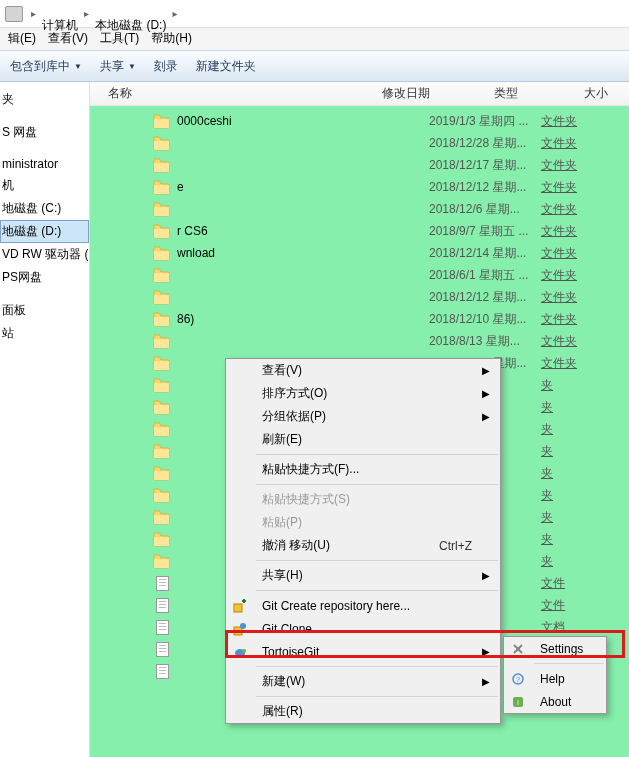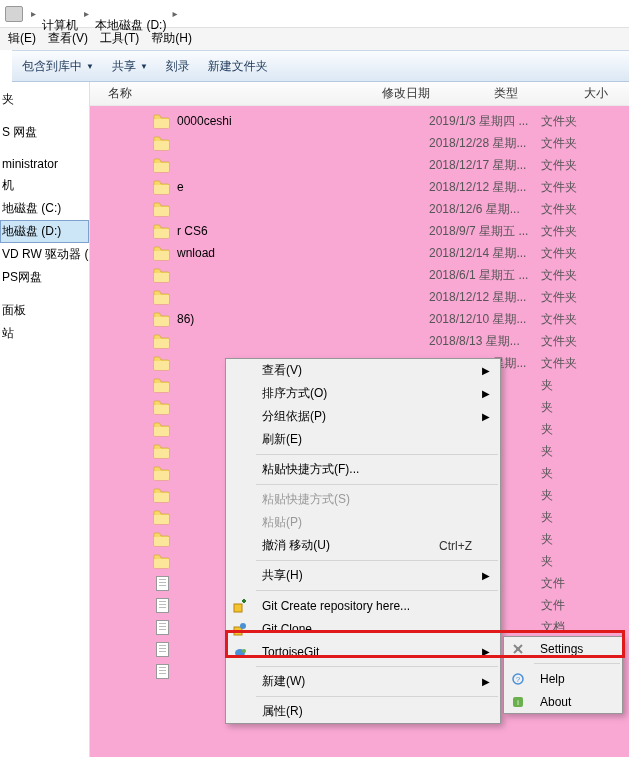--- a/index.html
+++ b/index.html
@@ -6,52 +6,52 @@
     body { font-family: "Microsoft YaHei", "Segoe UI", Tahoma, sans-serif; font-size: 12px; background: #fff; width: 629px; height: 757px; overflow: hidden; position: relative; }
     
     .breadcrumb { display: flex; align-items: center; height: 28px; background: #fff; border-bottom: 1px solid #e0e0e0; padding: 0 5px; }
     .breadcrumb-icon { width: 18px; height: 16px; background: #d4d4d4; margin-right: 4px; border: 1px solid #999; border-radius: 2px; }
     .breadcrumb-sep { color: #666; padding: 0 4px; font-size: 10px; }
     .breadcrumb-item { color: #000; padding: 0 2px; margin-top: 24px; }
     
     .menubar { display: flex; align-items: flex-start; height: 22px; background: #f5f5f5; padding: 0 2px; }
     .menubar-item { padding: 2px 6px; color: #000; cursor: default; }
     
-    .toolbar { display: flex; align-items: center; height: 32px; background: linear-gradient(#fafcfe, #dce8f5); border-top: 1px solid #c9d7e8; border-bottom: 1px solid #b5c8de; padding: 0 10px; gap: 18px; margin-left: 12px; }
+    .toolbar { display: flex; align-items: center; height: 32px; background: linear-gradient(#fafcfe, #dce8f5); border-top: 1px solid #c9d7e8; border-bottom: 1px solid #b5c8de; padding: 0 10px; gap: 18px; }
     .toolbar-item { color: #1e395b; display: flex; align-items: center; gap: 4px; cursor: default; }
     .toolbar-drop { font-size: 8px; color: #1e395b; }
     
     .main { display: flex; height: calc(100% - 82px); }
     
     .sidebar { width: 90px; background: #fff; border-right: 1px solid #e0e0e0; padding-top: 6px; overflow: hidden; position: relative; }
     .sidebar-item { padding: 3px 6px 3px 2px; color: #000; white-space: nowrap; overflow: hidden; }
     .sidebar-item.selected { background: #cde6f7; border: 1px solid #7da2ce; border-radius: 0; padding: 2px 5px 2px 1px; }
     .sidebar-sep { height: 10px; }
     
-    .content { flex: 1; background: #f9a8d4; }
+    .content { flex: 1; background: #86efac; }
     .columns { display: flex; height: 24px; align-items: center; border-bottom: 1px solid #e8e8e8; padding-left: 18px; background: linear-gradient(#fdfdfd, #f2f2f2); }
     .col-name { width: 258px; color: #333; }
     .col-date { width: 112px; color: #333; margin-left: 16px; }
     .col-type { width: 90px; color: #333; }
     .col-size { color: #333; }
     
     .file-list { padding-top: 4px; }
     .file-row { display: flex; align-items: center; height: 22px; padding-left: 20px; justify-content: flex-end; }
     .folder-icon { width: 18px; height: 15px; margin-right: 6px; }
     .folder-icon svg { display: block; }
     .doc-icon { width: 18px; height: 15px; margin-right: 6px; display: flex; align-items: center; justify-content: center; }
     .doc-icon-inner { width: 13px; height: 15px; background: #fff; border: 1px solid #999; position: relative; }
     .doc-icon-inner::before { content: ''; position: absolute; top: 2px; left: 2px; right: 2px; height: 1px; background: #bbb; box-shadow: 0 3px 0 #bbb, 0 6px 0 #bbb; }
     .file-name { width: 252px; color: #000; white-space: nowrap; overflow: hidden; }
     .file-date { width: 112px; color: #555; white-space: nowrap; overflow: hidden; }
-    .file-type { width: 88px; color: #555; }
+    .file-type { width: 88px; color: #555; text-decoration: underline; }
     
     .context-menu { position: absolute; background: #f0f0f0; border: 1px solid #979797; box-shadow: 3px 3px 6px rgba(0,0,0,0.25); font-size: 12px; z-index: 20; }
     .context-menu.main-menu { left: 225px; top: 358px; width: 276px; }
-    .context-menu.sub-menu { left: 503px; top: 636px; width: 120px; }
+    .context-menu.sub-menu { left: 503px; top: 636px; width: 104px; }
     .cm-item { display: flex; align-items: center; height: 23px; cursor: default; }
     .cm-icon { width: 28px; display: flex; align-items: center; justify-content: center; }
     .cm-label { flex: 1; padding-left: 8px; color: #000; }
     .cm-label.disabled { color: #999; }
     .cm-shortcut { padding-right: 10px; color: #333; }
     .cm-arrow { width: 18px; color: #000; font-size: 10px; }
     .cm-sep { height: 1px; background: #d4d4d4; margin: 3px 2px 3px 30px; }
     .cm-git-icon { width: 14px; height: 14px; }
     
     .red-highlight { position: absolute; left: 225px; top: 630px; width: 400px; height: 28px; border: 3px solid #e01a1a; z-index: 30; pointer-events: none; }

